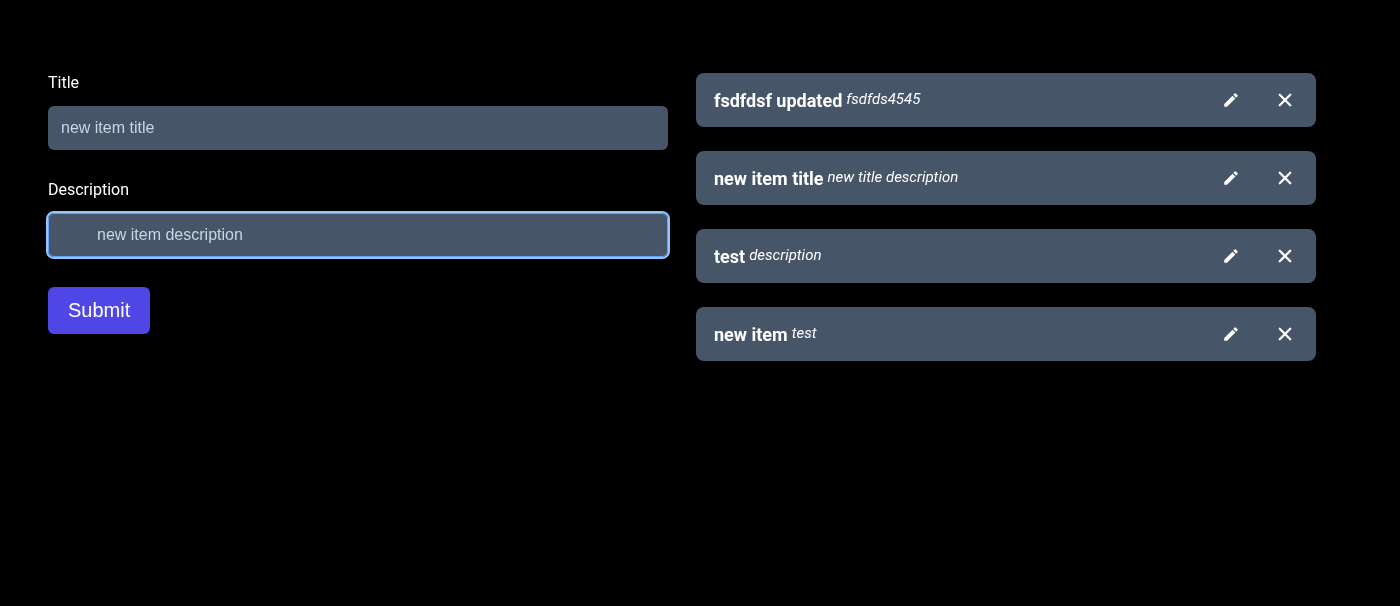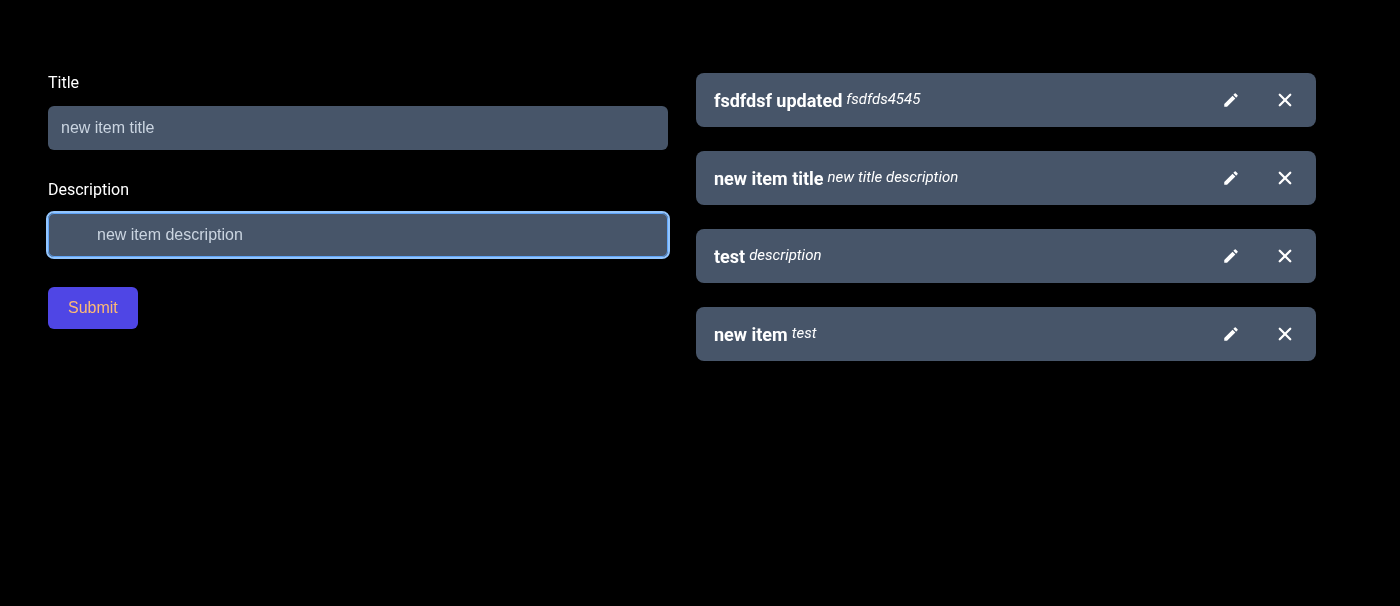--- a/index.html
+++ b/index.html
@@ -44,25 +44,25 @@
   }
   .text-input::placeholder { color: #cbd5e1; }
   .text-input.focused {
     outline: 2px solid #93c5fd;
     outline-offset: 0;
     border: 1px solid #60a5fa;
     padding-left: 48px;
   }
   .submit-btn {
     background: #4f46e5;
-    color: #fdba74;
+    color: #ffffff;
     border: none;
     border-radius: 6px;
     padding: 12px 20px;
-    font-size: 16px;
+    font-size: 20px;
     cursor: pointer;
   }
   .list-item {
     background: #475569;
     border-radius: 8px;
     padding: 14px 18px;
     margin-bottom: 24px;
     display: flex;
     align-items: center;
     justify-content: space-between;

